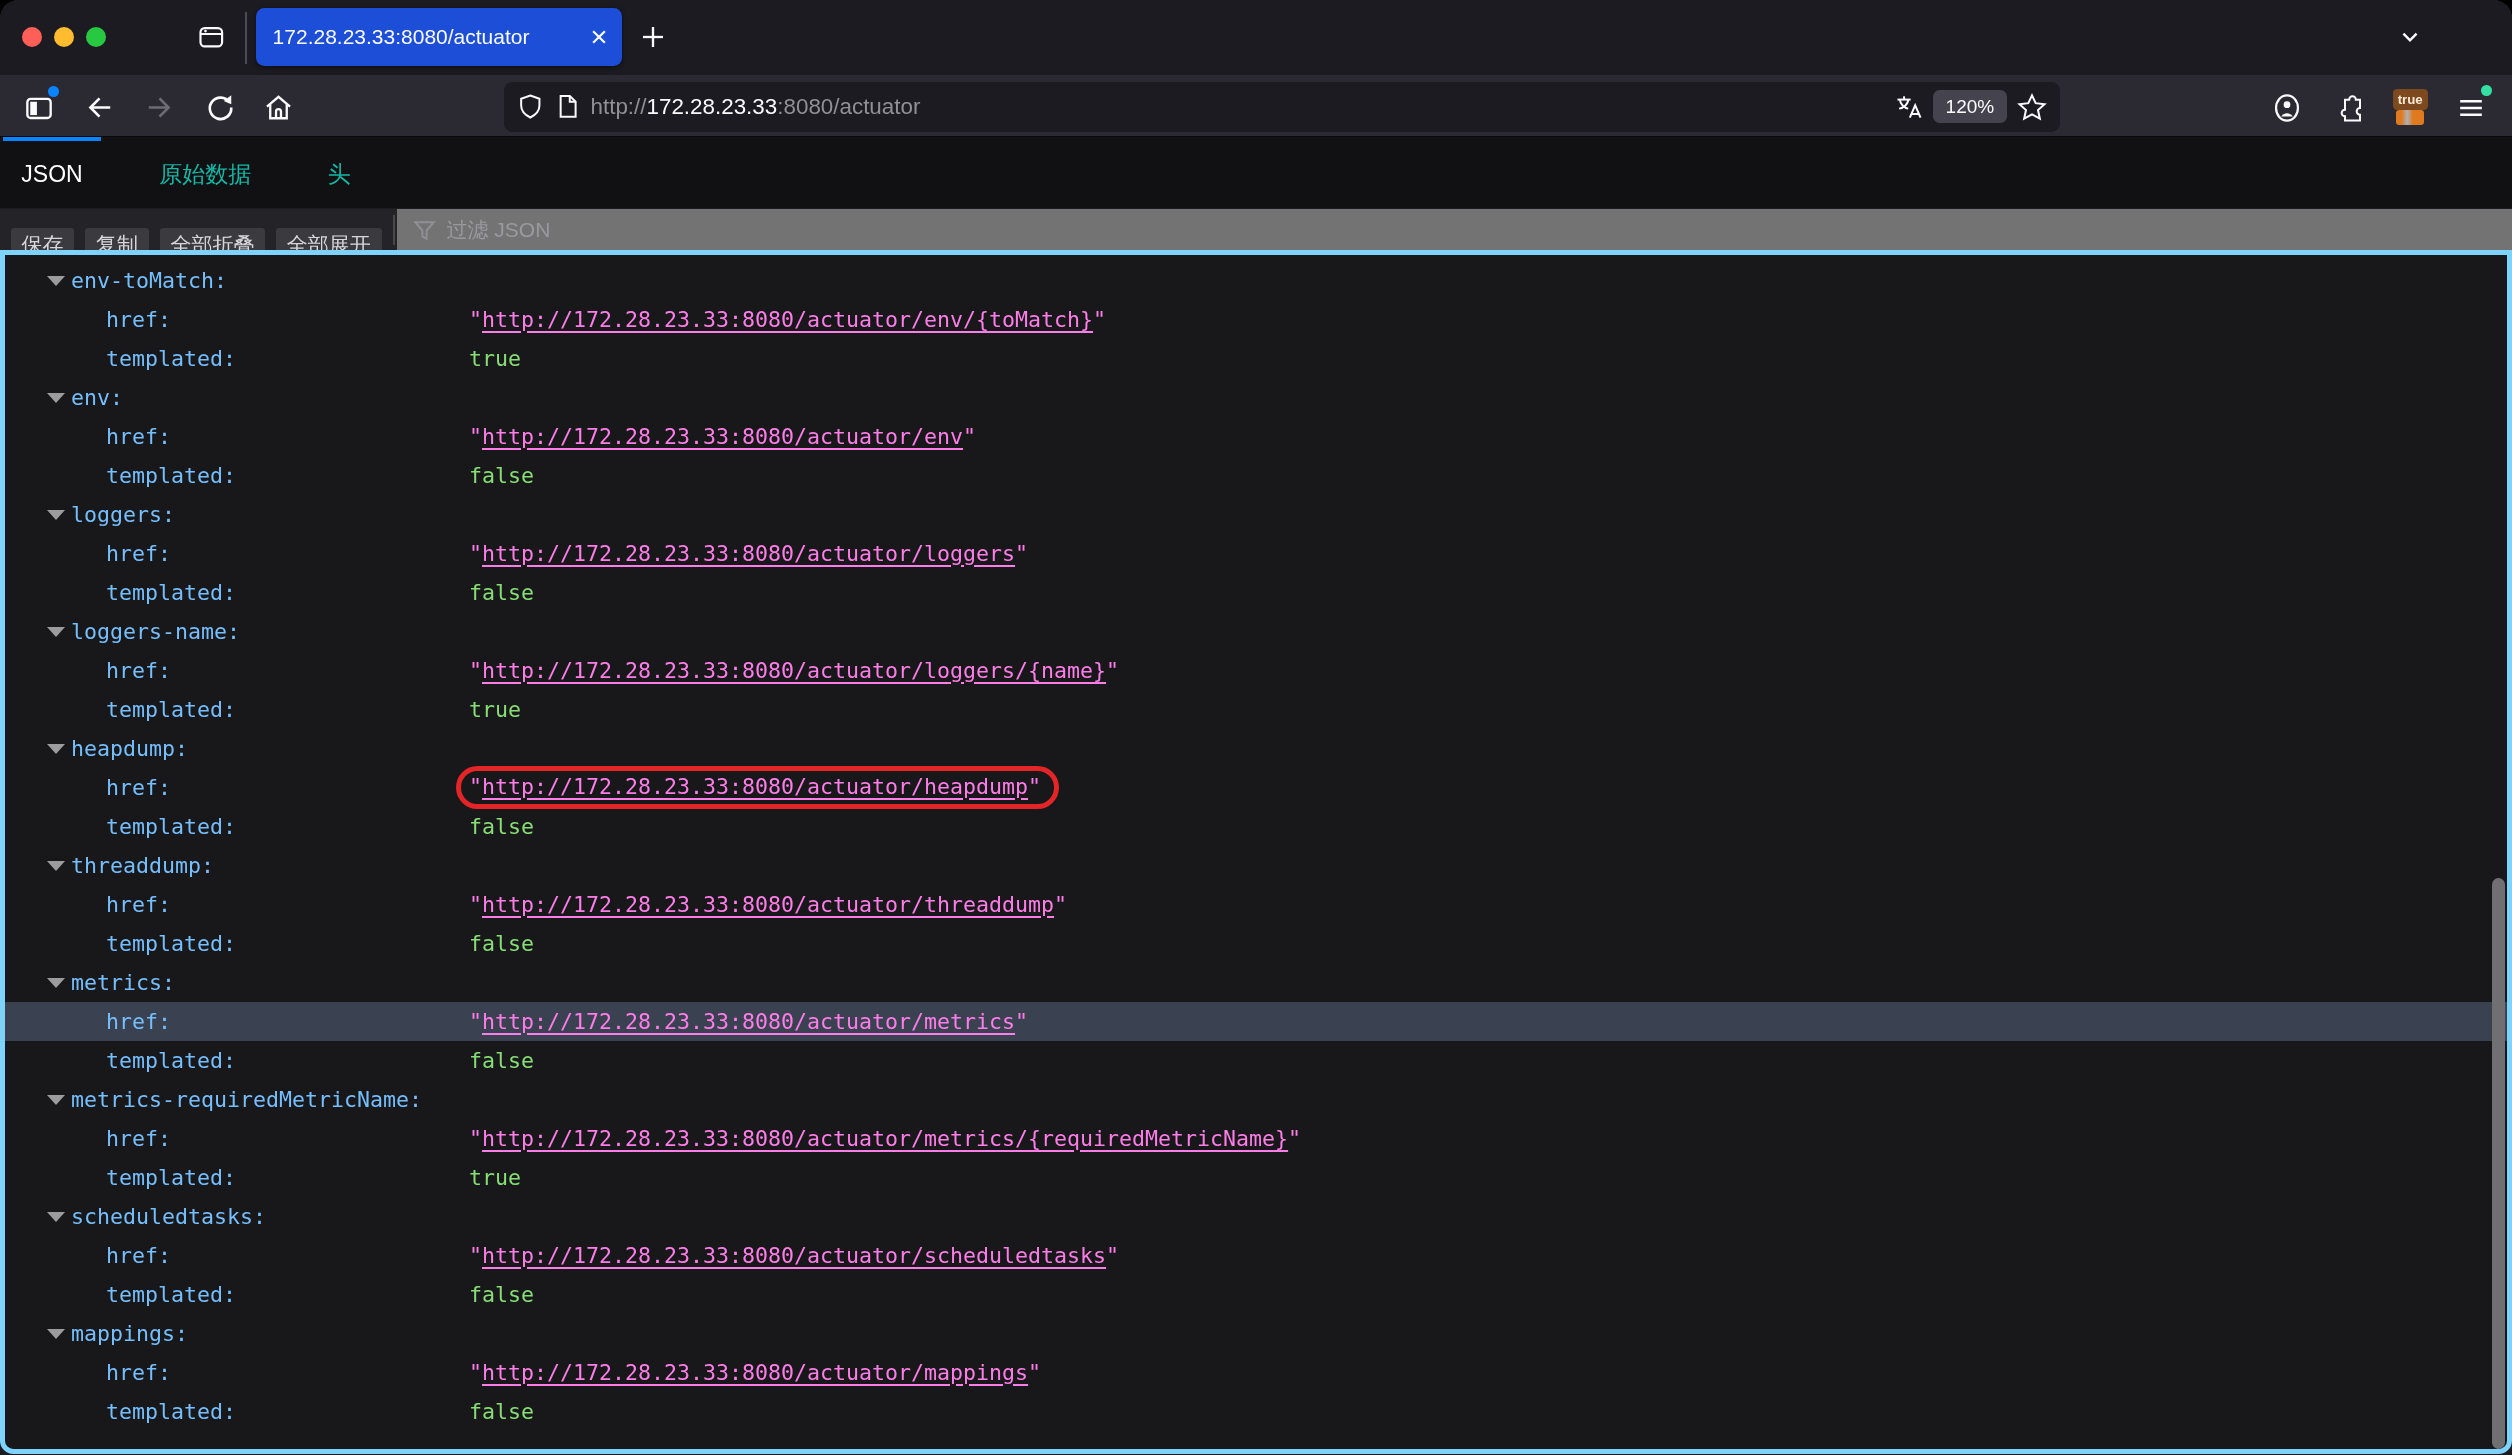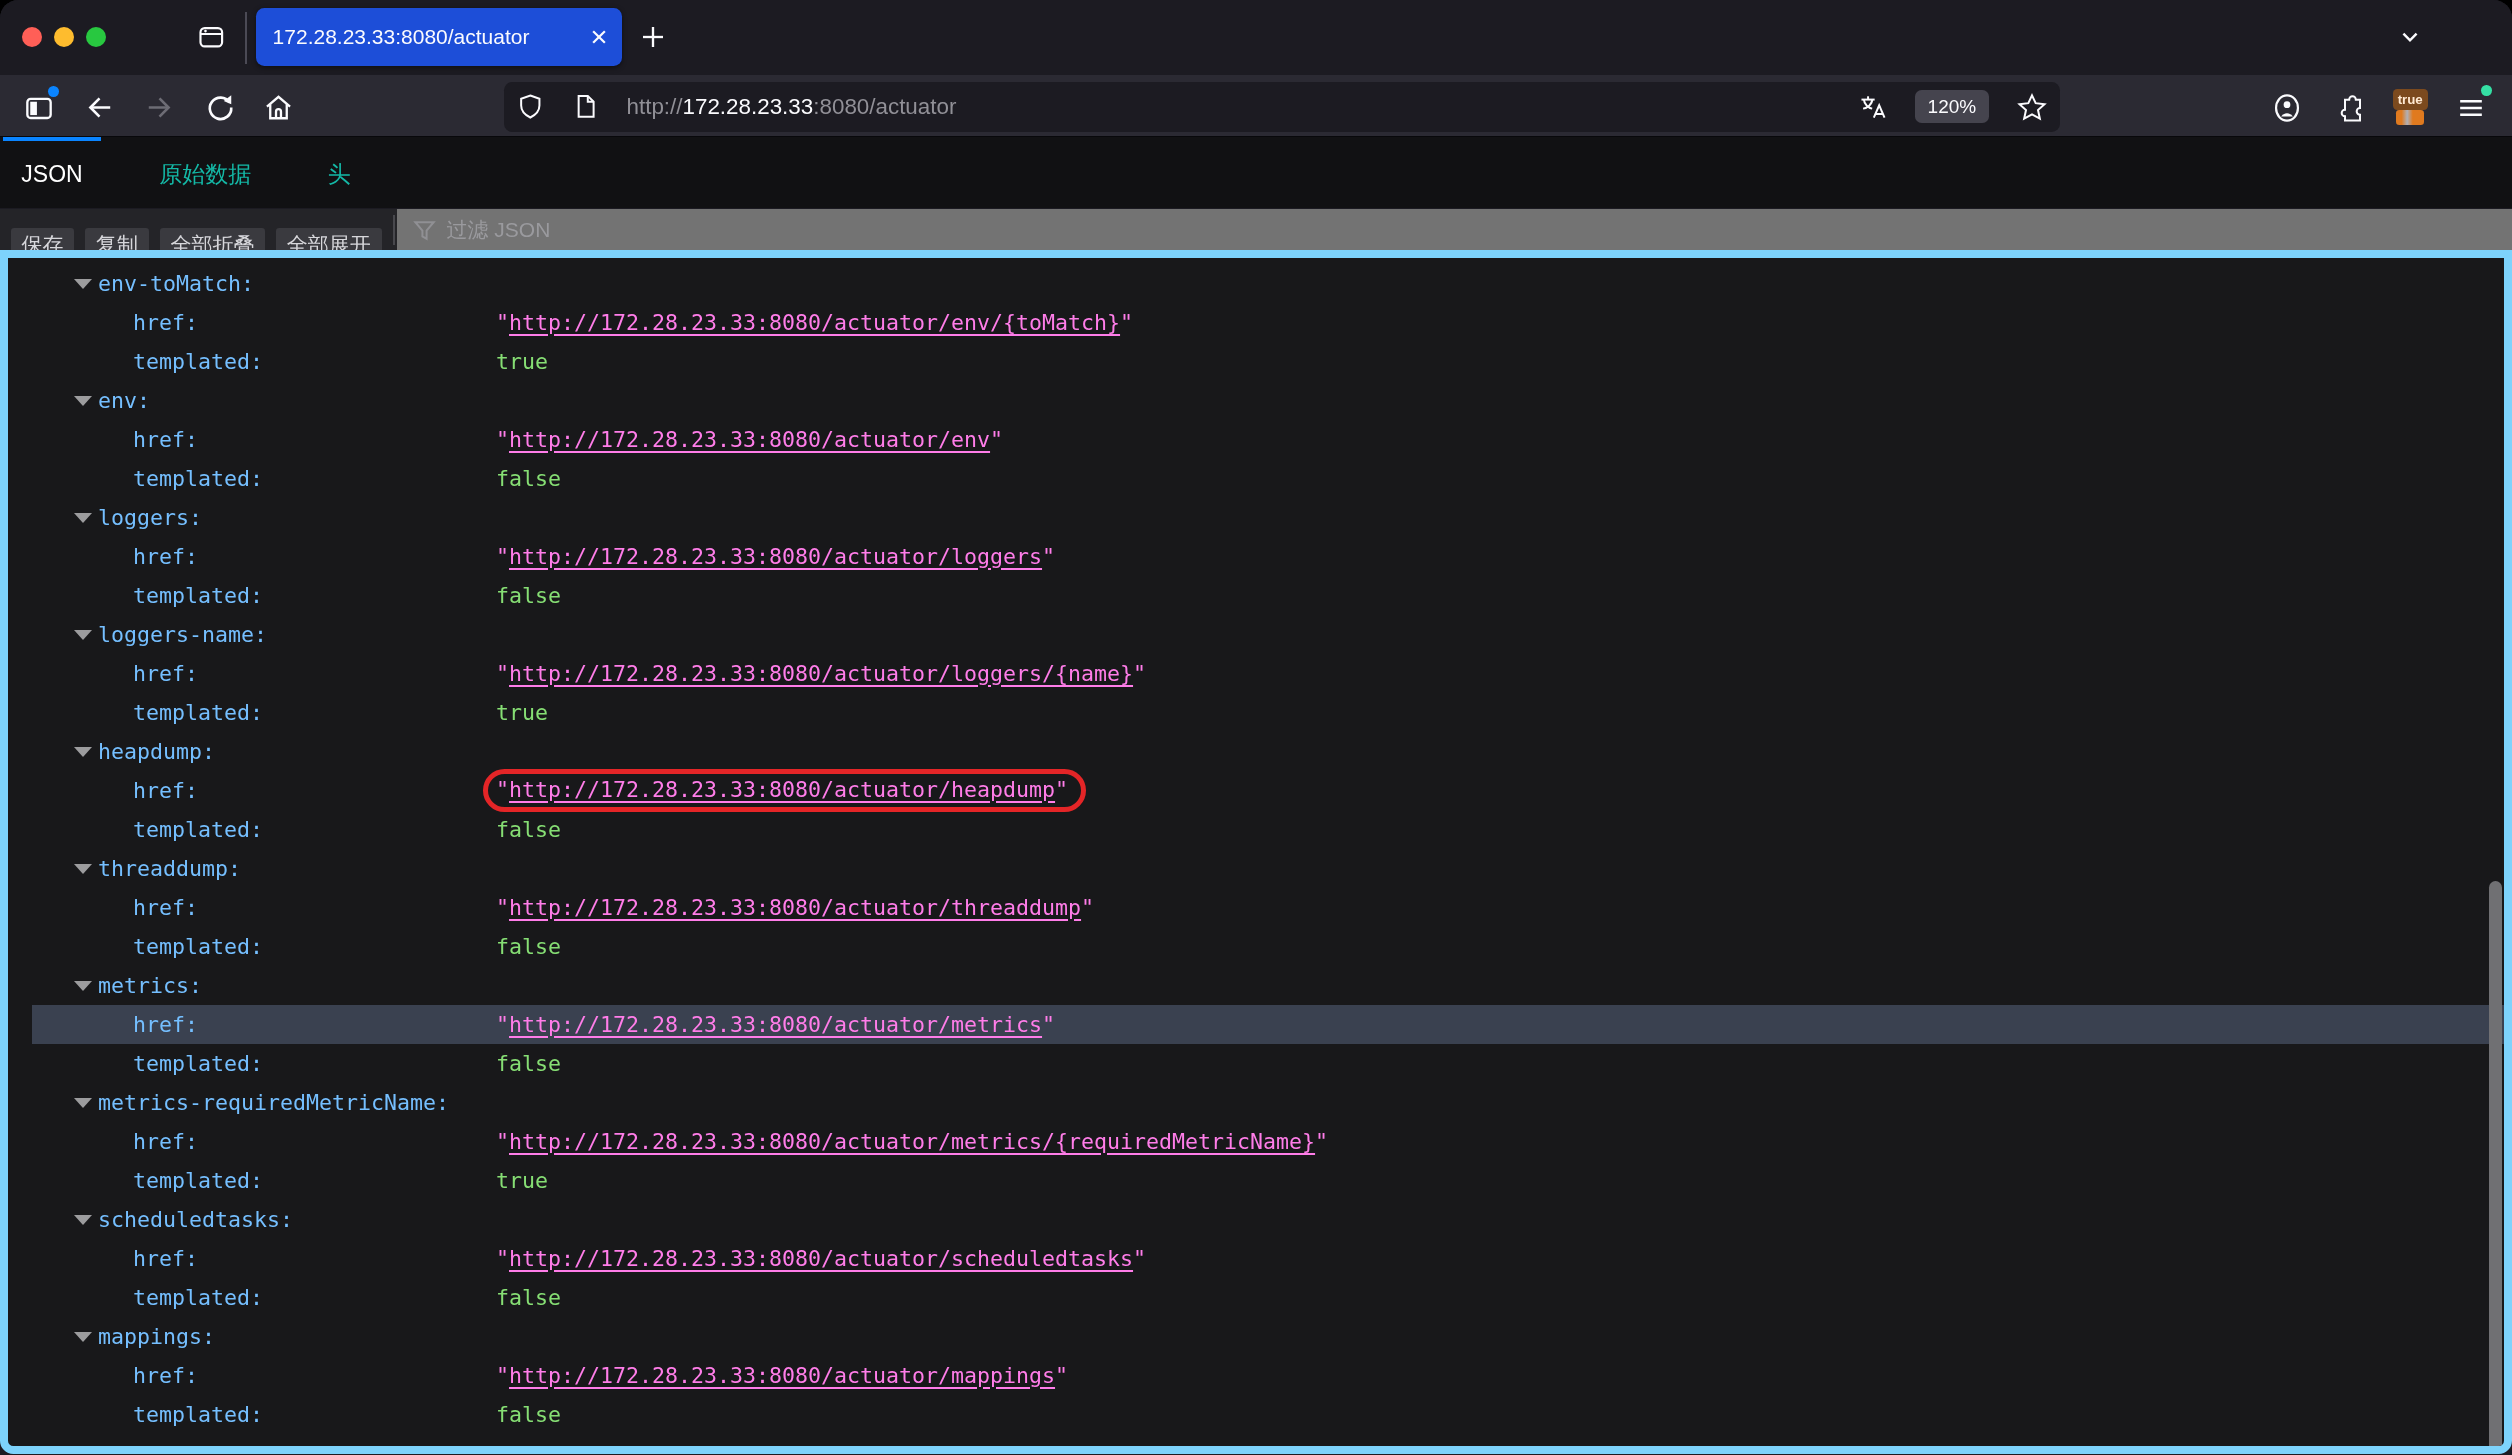--- a/index.html
+++ b/index.html
@@ -23,21 +23,21 @@
 
   
   .navbar { position:absolute; left:0; top:75px; right:0; height:62px; background:#2b2a33;
             border-bottom:0.8px solid #08080b; }
   .nav-icon { position:absolute; top:14px; width:37px; height:37px; display:flex;
               align-items:center; justify-content:center; color:#fbfbfe; }
   .nav-disabled { color:#6d6c75; }
   .bluedot { position:absolute; right:-1.7px; top:-3.3px; width:10.8px; height:10.8px; border-radius:50%;
              background:#0a84ff; }
   .urlbar { position:absolute; left:504px; top:6.6px; width:1556px; height:50px; border-radius:8.3px;
-            background:#1c1b22; display:flex; align-items:center; padding:0 13.3px; gap:28px; }
+            background:#1c1b22; display:flex; align-items:center; padding:0 13.3px; gap:10px; }
   .url-text { font-size:22.4px; color:#919097; white-space:nowrap; flex:1; }
   .url-text b { color:#fbfbfe; font-weight:normal; }
   .zoom-badge { background:#45444e; color:#fbfbfe; font-size:19px; border-radius:6.6px;
                 padding:5.8px 12.5px; }
   .chrome-right { position:absolute; top:14px; width:37px; height:37px; display:flex;
                   align-items:center; justify-content:center; color:#fbfbfe; }
   .burp { width:38px; height:38px; position:relative; }
   .burp .lbl { position:absolute; top:0; left:1.7px; width:35px; height:21.6px; background:#7c4a1e;
                border-radius:4.2px; color:#ffe9d2; font-size:13.3px; font-weight:bold; text-align:center;
                line-height:21.6px; }
@@ -61,22 +61,22 @@
   .vsep { width:1.7px; height:30px; background:#48484d; margin:0 1.7px 0 11.6px; }
   .filterbox { flex:1; height:100%; background:#737373; display:flex; align-items:center;
                padding-left:15px; gap:10px; }
   .filterbox input { background:transparent; border:none; outline:none; color:#d7d7db;
                      font-size:21px; width:498px; font-family:inherit; }
   .filterbox input::placeholder { color:#9a9a9e; }
   .funnel { color:#909094; }
 
   
   .content { position:absolute; left:0; top:250px; right:0; height:1204px;
-             border:8px solid #7dd3fc; border-radius:0 0 13.3px 13.3px; background:#18181a;
-             overflow:hidden;padding-left:24px; }
+             border:5px solid #7dd3fc; border-radius:0 0 13.3px 13.3px; background:#18181a;
+             overflow:hidden; }
   .rows { padding-top:5.8px; font-family:"DejaVu Sans Mono", monospace; font-size:21.6px; }
   .row { height:39px; position:relative; display:flex; align-items:center; white-space:nowrap; }
   .row.hl { background:#3a4150; }
   .twisty { position:absolute; left:42px; top:15px; width:0; height:0;
             border-left:9.1px solid transparent; border-right:9.1px solid transparent;
             border-top:10.8px solid #9c9c9e; }
   .gkey { position:absolute; left:66px; color:#75bfff; }
   .pkey { position:absolute; left:101px; color:#75bfff; }
   .val  { position:absolute; left:464px; }
   .q, .link { color:#ff7de9; }

